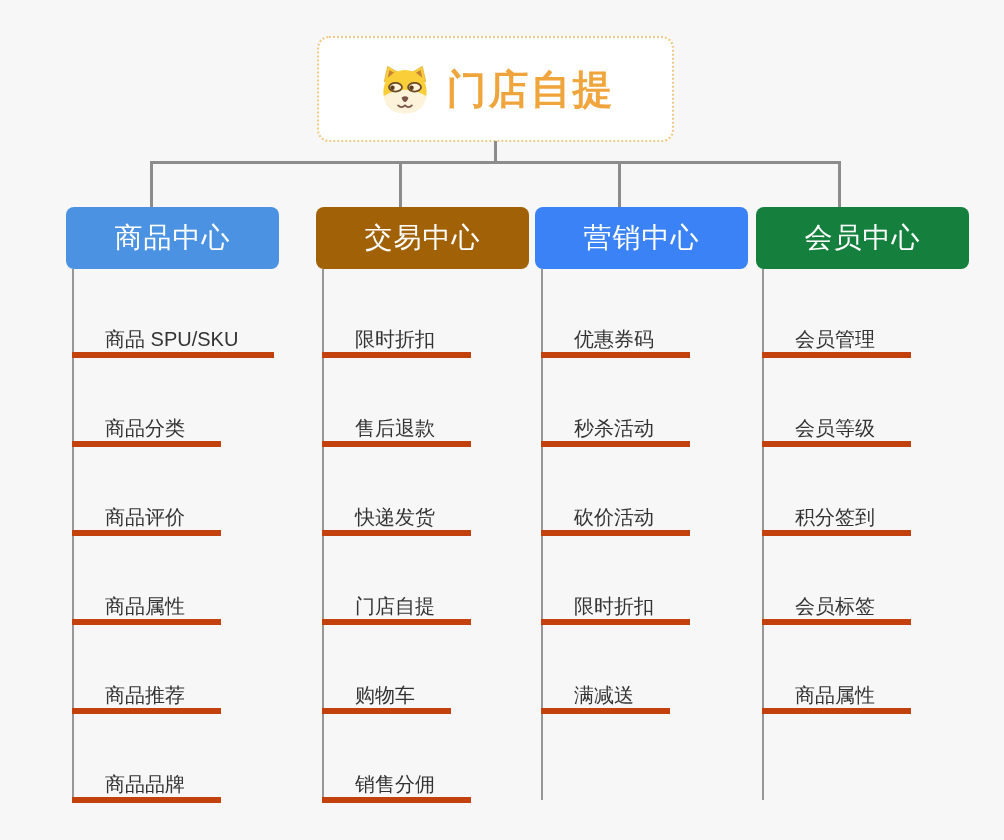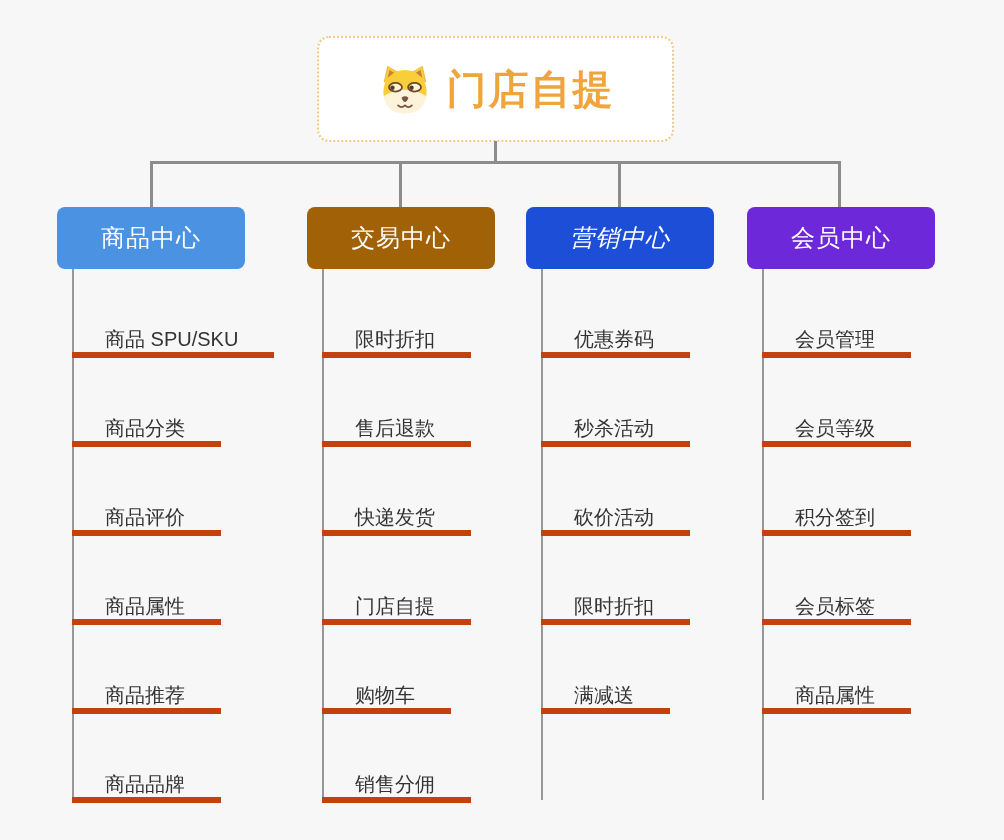--- a/index.html
+++ b/index.html
@@ -29,23 +29,23 @@
   .stub-2      { left:399px; top:161px; width:3px; height:47px; }
   .stub-3      { left:618px; top:161px; width:3px; height:47px; }
   .stub-4      { left:838px; top:161px; width:3px; height:47px; }
   
   .column { position:absolute; top:207px; width:280px; }
   .col-1 { left:57px; }
   .col-2 { left:307px; }
   .col-3 { left:526px; }
   .col-4 { left:747px; }
   .branch-header {
-    width:188px; height:62px; border-radius:8px;
+    width:213px; height:62px; border-radius:8px;
     display:flex; align-items:center; justify-content:center;
-    font-size:24px; color:#ffffff; font-weight:500; letter-spacing:1px;
+    font-size:28px; color:#ffffff; font-weight:500; letter-spacing:1px;margin-left:9px;
   }
   .spine {
     position:absolute; left:15px; top:62px; width:2px; height:531px;
     background:#979797;
   }
   .child {
     display:inline-block; clear:both; float:left;
     margin-left:15px; margin-top:57px;
     padding:0 36px 0 33px;
     border-bottom:6px solid #c2410c;
@@ -102,30 +102,30 @@
   <div class="spine"></div>
   <div class="child">限时折扣</div>
   <div class="child">售后退款</div>
   <div class="child">快递发货</div>
   <div class="child">门店自提</div>
   <div class="child">购物车</div>
   <div class="child">销售分佣</div>
 </div>
 
 <div class="column col-3">
-  <div class="branch-header" style="background-color: #1d4ed8; font-style: italic;">营销中心</div>
+  <div class="branch-header" style="background-color: #3b82f6;">营销中心</div>
   <div class="spine"></div>
   <div class="child">优惠券码</div>
   <div class="child">秒杀活动</div>
   <div class="child">砍价活动</div>
   <div class="child">限时折扣</div>
   <div class="child">满减送</div>
 </div>
 
 <div class="column col-4">
-  <div class="branch-header" style="background-color: #6d28d9;">会员中心</div>
+  <div class="branch-header" style="background-color: #15803d;">会员中心</div>
   <div class="spine"></div>
   <div class="child">会员管理</div>
   <div class="child">会员等级</div>
   <div class="child">积分签到</div>
   <div class="child">会员标签</div>
   <div class="child">商品属性</div>
 </div>
 
 </body></html>

